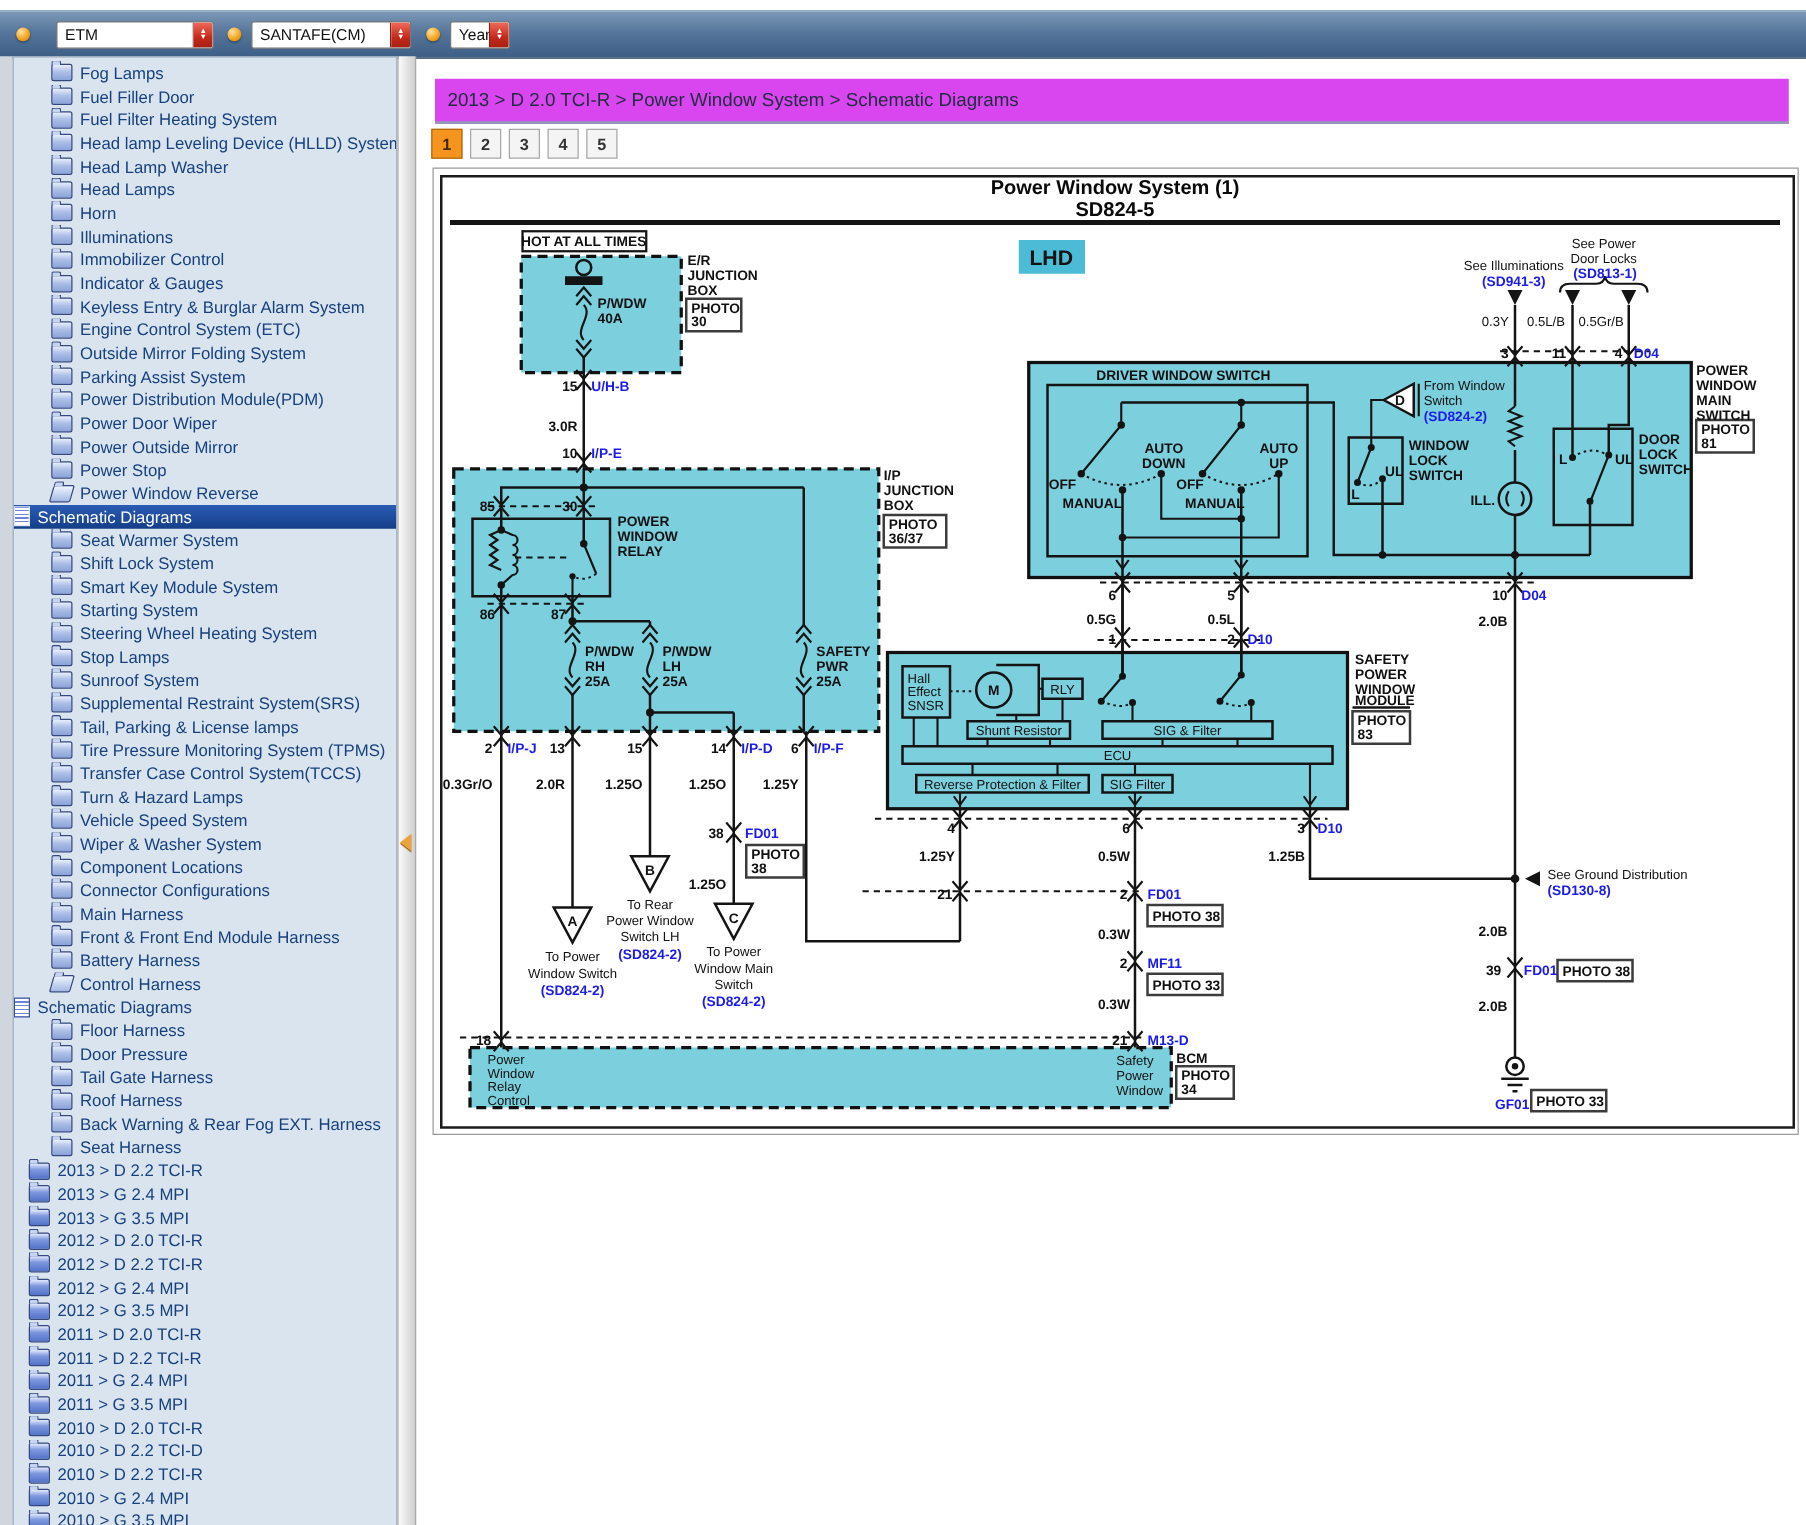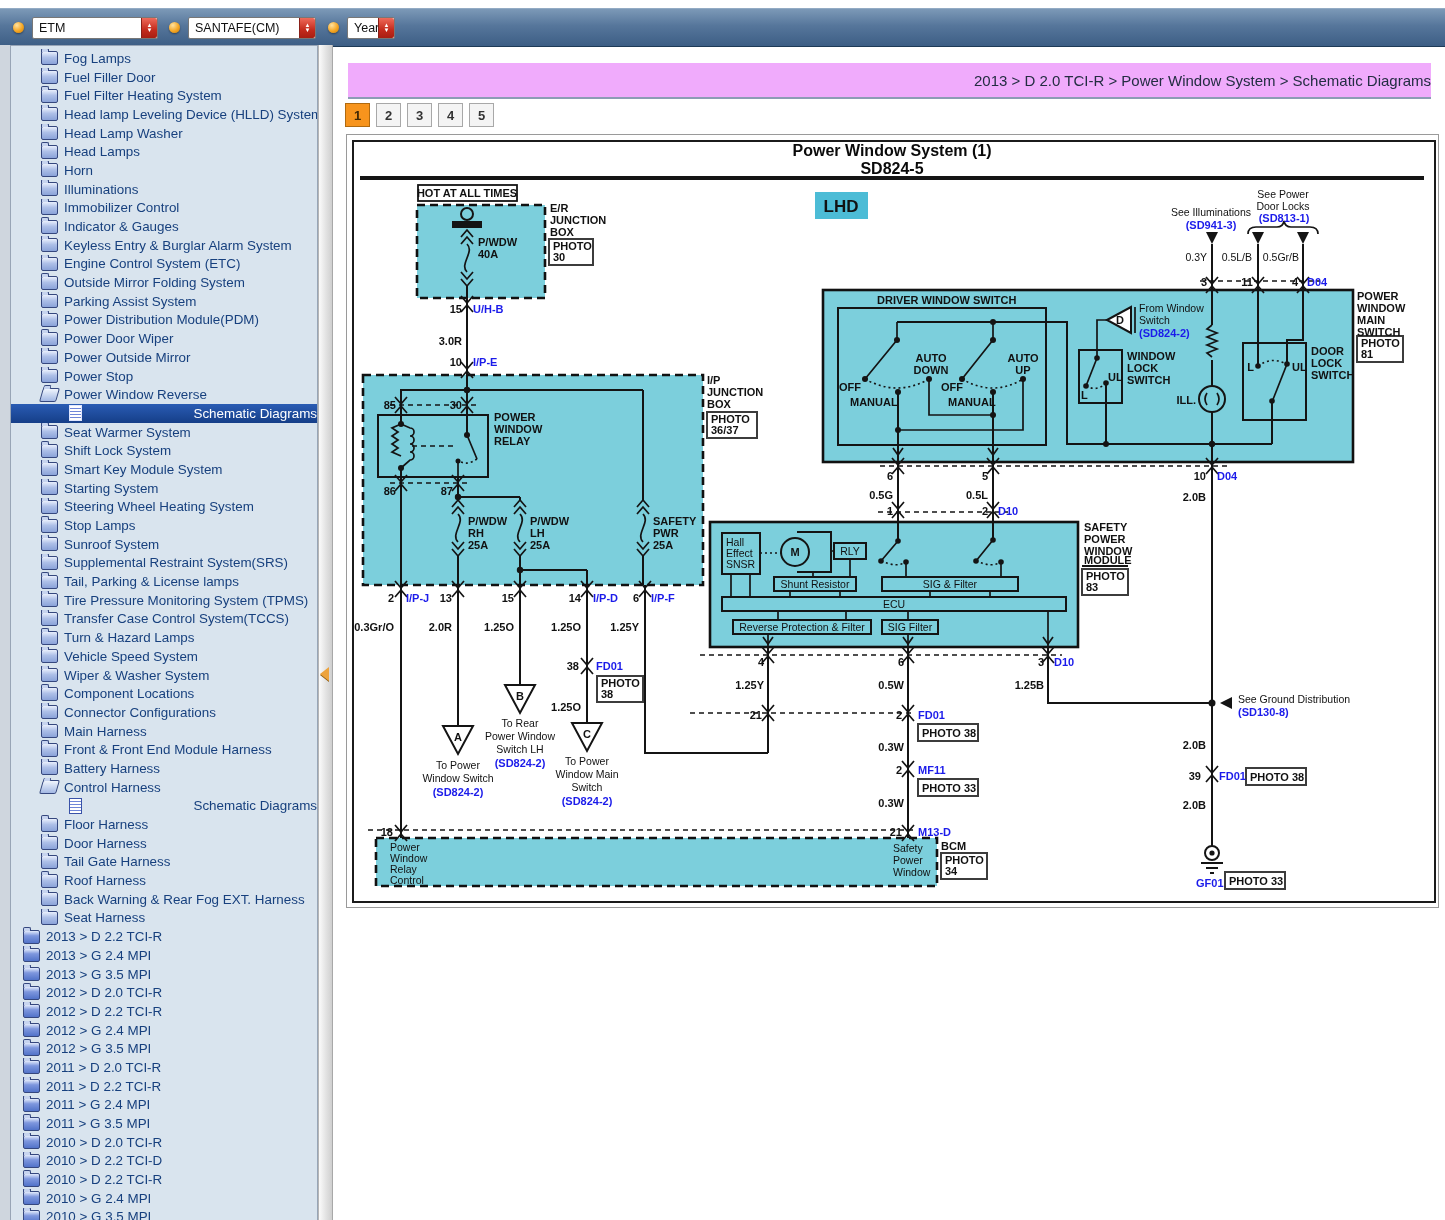--- a/index.html
+++ b/index.html
@@ -20,21 +20,21 @@
     background:linear-gradient(180deg,#ef6a5a,#c32a1c 60%,#a81e12);
     display:flex;flex-direction:column;align-items:center;justify-content:center;color:#fff;
     font-size:6px;line-height:5px;}
   
   .leftstrip{position:absolute;left:0;top:45px;width:10px;height:1175px;background:#cfd6de;}
   .sidebar{position:absolute;left:10px;top:45px;width:306px;height:1173px;background:#d9e4ee;
     border:1px solid #98a5b6;overflow:hidden;padding-top:3px;}
   .srow{height:18.7px;display:flex;align-items:center;white-space:nowrap;overflow:hidden;
     font-size:13.4px;color:#17407e;cursor:default;}
   .srow.lvl1{padding-left:30px;}
-  .srow.lvl2{padding-left:58px;justify-content:space-between;}
+  .srow.lvl2{}
   .srow.lvl0{padding-left:12px;}
   .srow.sel{background:linear-gradient(180deg,#2a5cb4,#153e88);color:#fff;}
   .ic{width:15px;height: 12px;position:relative;flex:none;display:inline-block;margin-right:6px;}
   .ic-folder,.ic-folder2{border:1px solid #35477e;border-radius:2px;
     background:linear-gradient(180deg,#e9effc 0%,#aec0e8 45%,#8ba3d9 100%);}
   .ic-folder::before,.ic-folder2::before,.ic-folder-open::before{content:"";position:absolute;left:-1px;top:-4px;width:6px;height:3px;
     border:1px solid #35477e;border-bottom:none;border-radius:2px 2px 0 0;background:#c7d4ef;}
   .ic-folder2{background:linear-gradient(180deg,#e2eafb 0%,#7e97de 40%,#5273c9 100%);}
   .ic-folder-open{border:1px solid #35477e;border-radius:2px;transform:skewX(-16deg);
     background:linear-gradient(180deg,#f0f5fd,#a3b8e4);}
@@ -42,22 +42,22 @@
     background-image:repeating-linear-gradient(180deg,#fff 0 2px,#6f86d8 2px 3px);
     background-clip:padding-box;}
   .sel .ic-doc{border-color:#dfe6ff;}
   
   .splitter{position:absolute;left:318px;top:45px;width:13px;height:1175px;
     background:linear-gradient(90deg,#fbfbfb,#e4e4e4 50%,#cfcfcf);border-left:1px solid #b5b5b5;border-right:1px solid #a8a8a8;}
   .split-arrow{position:absolute;left:1px;top:622px;width:0;height:0;
     border-top:7px solid transparent;border-bottom:7px solid transparent;border-right:9px solid #eda33c;
     filter:drop-shadow(0 1px 0 #8a5a10);}
   
-  .breadcrumb{position:absolute;left:348px;top:63px;width:1083px;height:34px;background:#f0abfc;
-    border-bottom:2px solid #8d9cb5;display:flex;align-items:center;justify-content:flex-end;}
+  .breadcrumb{position:absolute;left:348px;top:63px;width:1083px;height:34px;background:#d946ef;
+    border-bottom:2px solid #8d9cb5;display:flex;align-items:center;}
   .breadcrumb span{margin-left:10px;font-size:15px;color:#232d42;}
   .ptabs{position:absolute;left:345px;top:103px;height:25px;display:flex;gap:6px;}
   .ptab{width:25px;height:24px;border:1px solid #a8a8a8;background:#f4f4f4;color:#333;
     font-size:13px;font-weight:bold;font-family:"Liberation Sans",sans-serif;padding:0;}
   .ptab.active{background:#f7941d;border:1px solid #b06a10;color:#402805;}
   .dia-outer{position:absolute;left:346px;top:134px;width:1091px;height:772px;border:1px solid #9a9a9a;background:#fff;}
   .dia-inner{position:absolute;left:352px;top:140px;width:1080px;height:759px;border:2px solid #1b1b1b;background:#fff;}
   .dia-title{position:absolute;left:354px;top:142px;width:1076px;height:32px;display:flex;
     align-items:center;justify-content:space-between;padding:0 7px;box-sizing:border-box;flex-direction:column;}
   .dia-title .t1,.dia-title .t2{font-size:16px;font-weight:bold;color:#0a0a0a;}
@@ -78,21 +78,21 @@
   svg text.bl{fill:#1b1bea;}
   svg text.mid{text-anchor:middle;}
   svg text.end{text-anchor:end;}
   svg text.big{font-size:17px;}
 </style>
 </head>
 <body>
 
 <div class="toolbar">
   <span class="orb" style="margin-left:13px"></span>
-  <div class="selbox" style="margin-left:8px;width:124px">
+  <div class="selbox" style="margin-left:21px;width:124px">
     <span class="val">ETM</span>
     <span class="stepper">
         <span>▲</span>
         <span>▼</span>
       </span>
   </div>
   <span class="orb" style="margin-left:11px"></span>
   <div class="selbox" style="margin-left:8px;width:126px">
     <span class="val">SANTAFE(CM)</span>
     <span class="stepper">
@@ -275,21 +275,21 @@
     <div class="srow lvl2">
       <span class="ic ic-doc"></span>
       <span>Schematic Diagrams</span>
     </div>
     <div class="srow lvl1">
       <span class="ic ic-folder"></span>
       <span>Floor Harness</span>
     </div>
     <div class="srow lvl1">
       <span class="ic ic-folder"></span>
-      <span>Door Harness</span>
+      <span>Door Pressure</span>
     </div>
     <div class="srow lvl1">
       <span class="ic ic-folder"></span>
       <span>Tail Gate Harness</span>
     </div>
     <div class="srow lvl1">
       <span class="ic ic-folder"></span>
       <span>Roof Harness</span>
     </div>
     <div class="srow lvl1">

